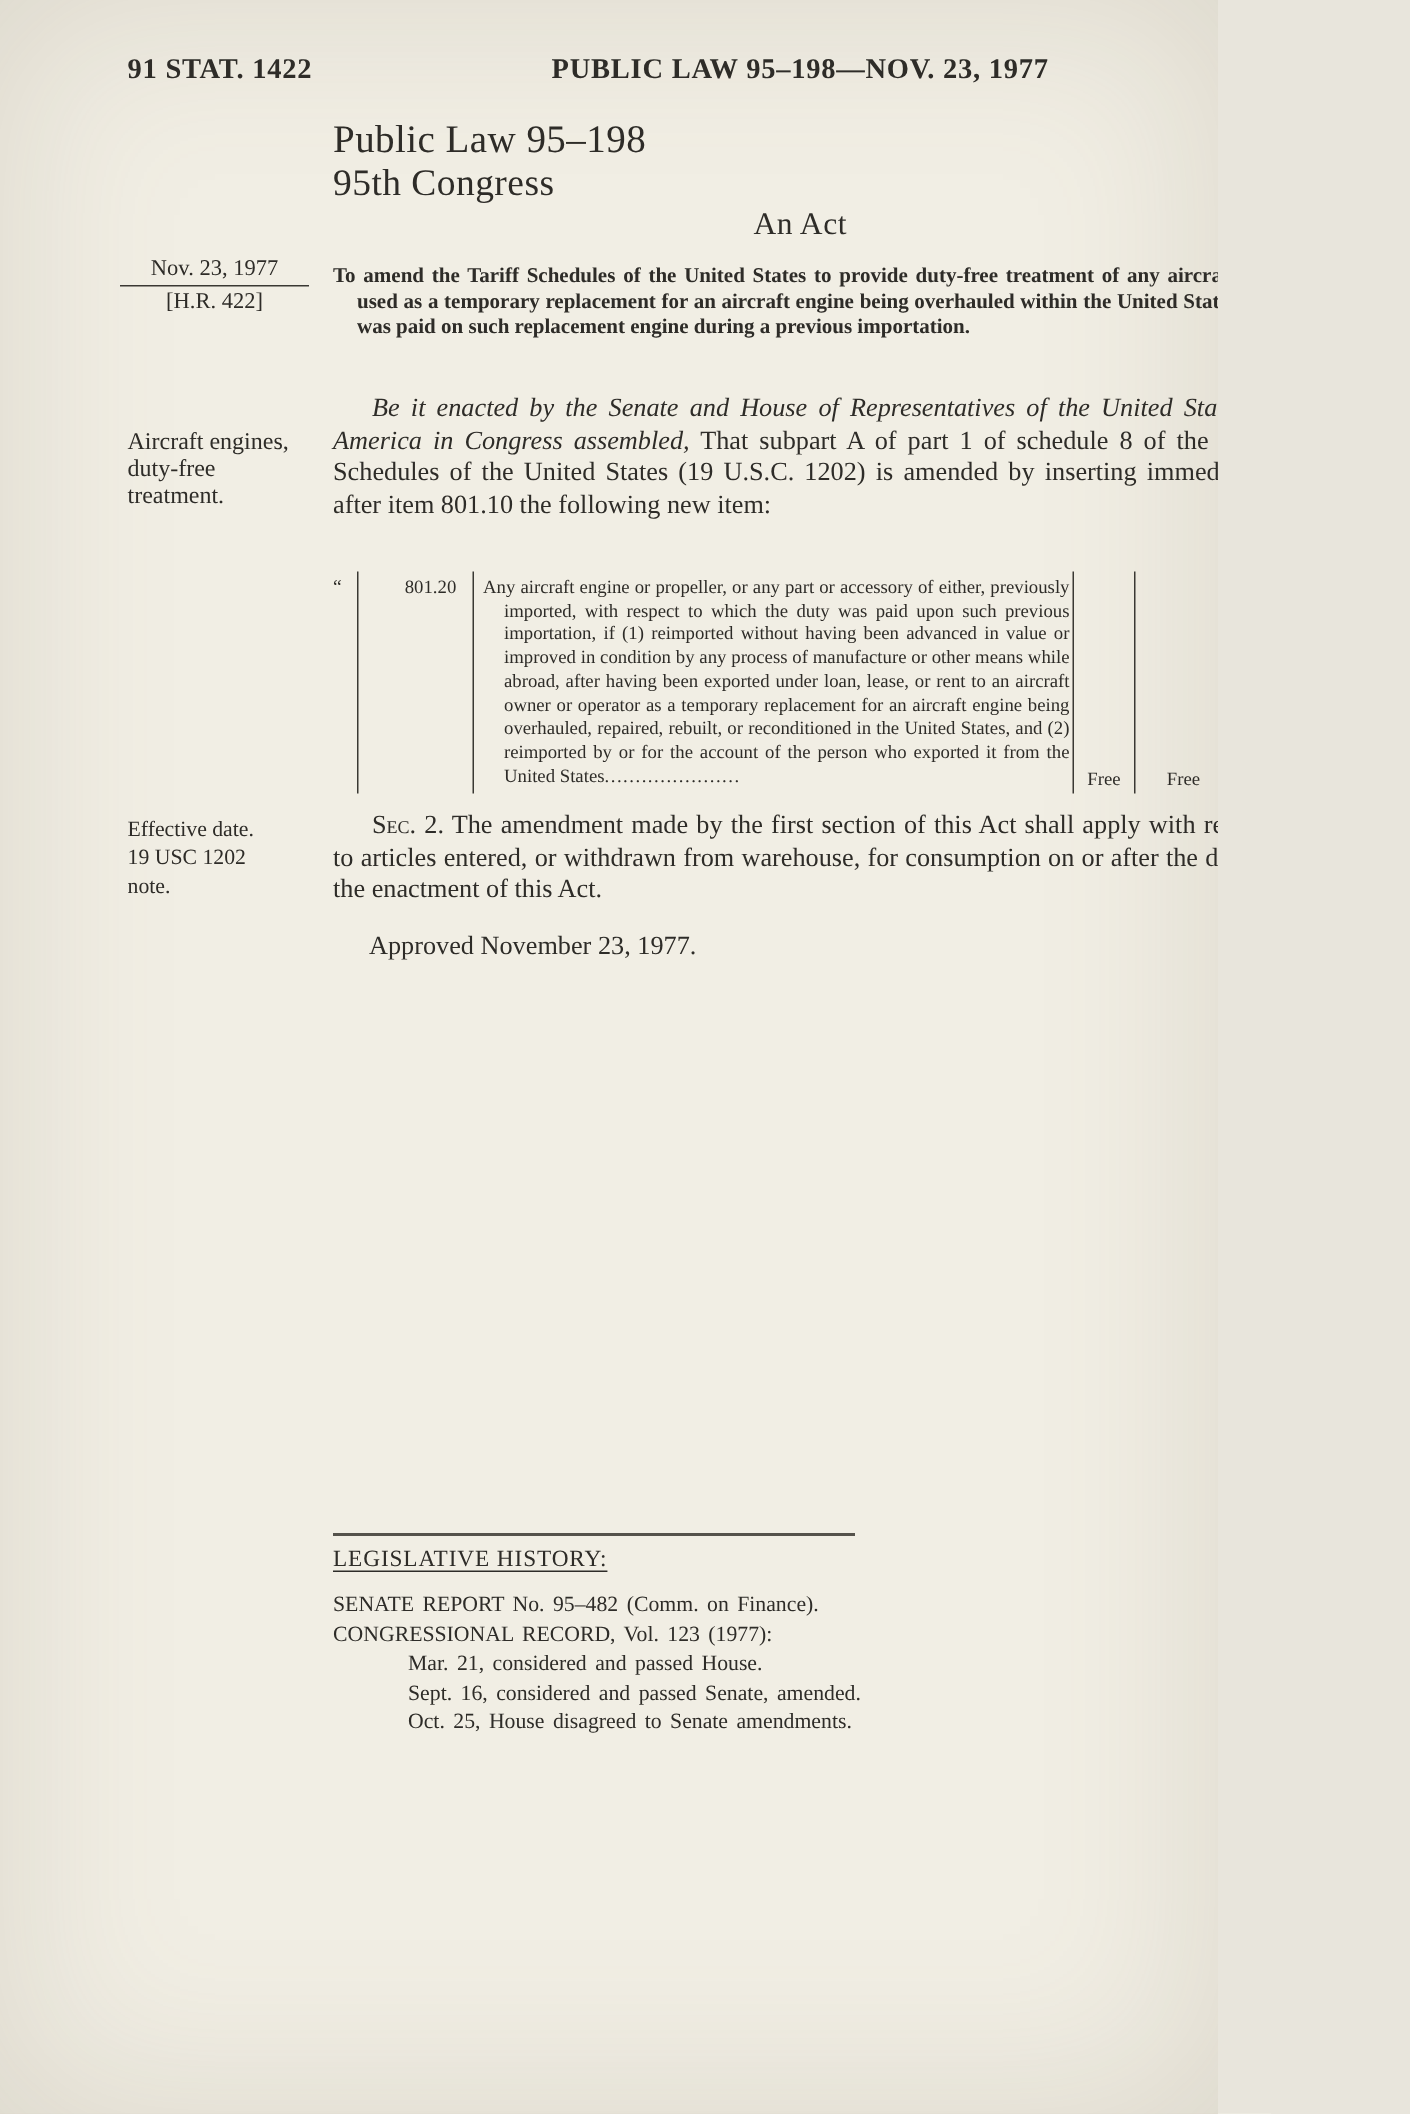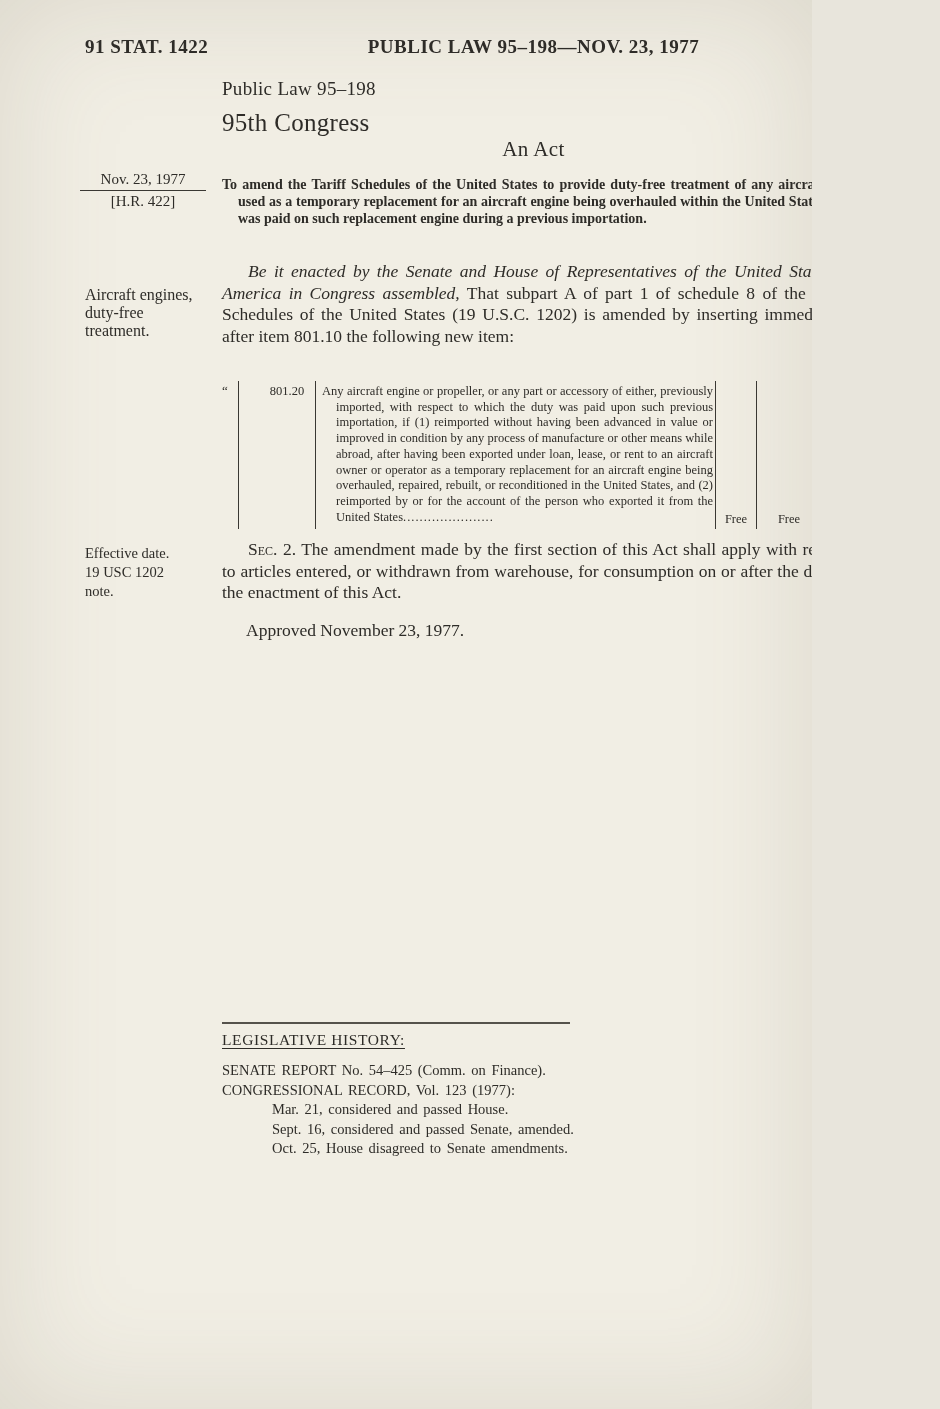--- a/index.html
+++ b/index.html
@@ -16,21 +16,21 @@
     box-shadow:inset 0 0 120px rgba(120,110,90,0.18);
     overflow:hidden;
   }
   .abs{position:absolute;}
 
   
   .stat-number{left:85px;top:36px;font-size:19px;font-weight:bold;letter-spacing:.5px;}
   .running-head{left:222px;top:36px;width:623px;text-align:center;font-size:19px;font-weight:bold;letter-spacing:.5px;}
 
   
-  .law-title{left:222px;top:78px;font-size:19px;letter-spacing:.3px;}
+  .law-title{left:222px;top:78px;font-size:26px;letter-spacing:.3px;}
   .congress{left:222px;top:109px;font-size:25px;letter-spacing:.3px;}
   .act-heading{left:222px;top:137px;width:623px;text-align:center;font-size:21px;font-weight:normal;letter-spacing:.4px;}
 
   
   .margin-date{left:78px;top:171px;width:130px;text-align:center;font-size:15px;}
   .margin-date .date-line{display:inline-block;padding:0 4px 2px 4px;border-bottom:1.5px solid #3a3833;min-width:118px;}
   .margin-date .bill-no{margin-top:2px;}
   .margin-subject{left:85px;top:286px;width:122px;font-size:16px;line-height:18px;}
   .margin-effective{left:85px;top:544px;width:125px;font-size:14.5px;line-height:19px;}
 
@@ -116,20 +116,20 @@
   <p class="abs sec2" style="margin:0;">
     <span class="smallcaps">Sec. 2.</span><span> The amendment made by the first section of this Act shall apply with respect to articles entered, or withdrawn from warehouse, for consumption on or after the date of the enactment of this Act.</span>
   </p>
 
   <div class="abs approval">Approved November 23, 1977.</div>
 
   <div class="abs lh-rule"></div>
   <div class="abs lh-heading">LEGISLATIVE HISTORY:</div>
 
   <div class="abs lh-block">
-    <div>SENATE REPORT No. 54–425 (Comm. on Finance).</div>
+    <div>SENATE REPORT No. 95–482 (Comm. on Finance).</div>
     <div>CONGRESSIONAL RECORD, Vol. 123 (1977):</div>
     <div class="rec">Mar. 21, considered and passed House.</div>
     <div class="rec">Sept. 16, considered and passed Senate, amended.</div>
     <div class="rec">Oct. 25, House disagreed to Senate amendments.</div>
   </div>
 
 </div>
 
 </body></html>

